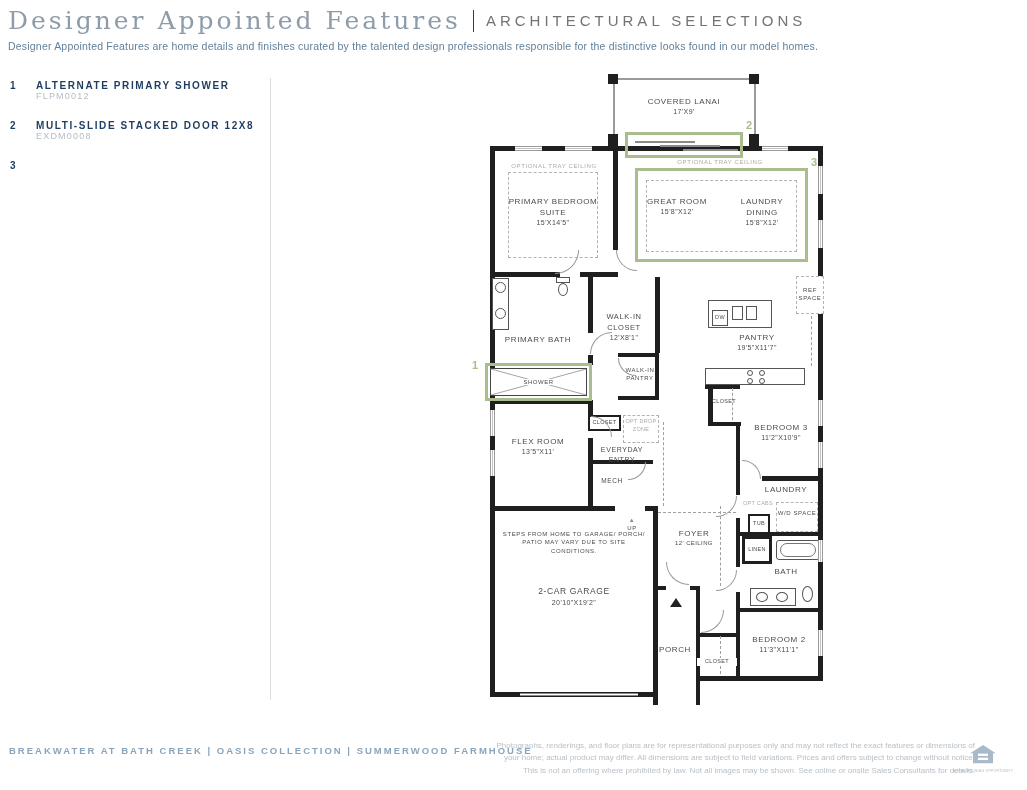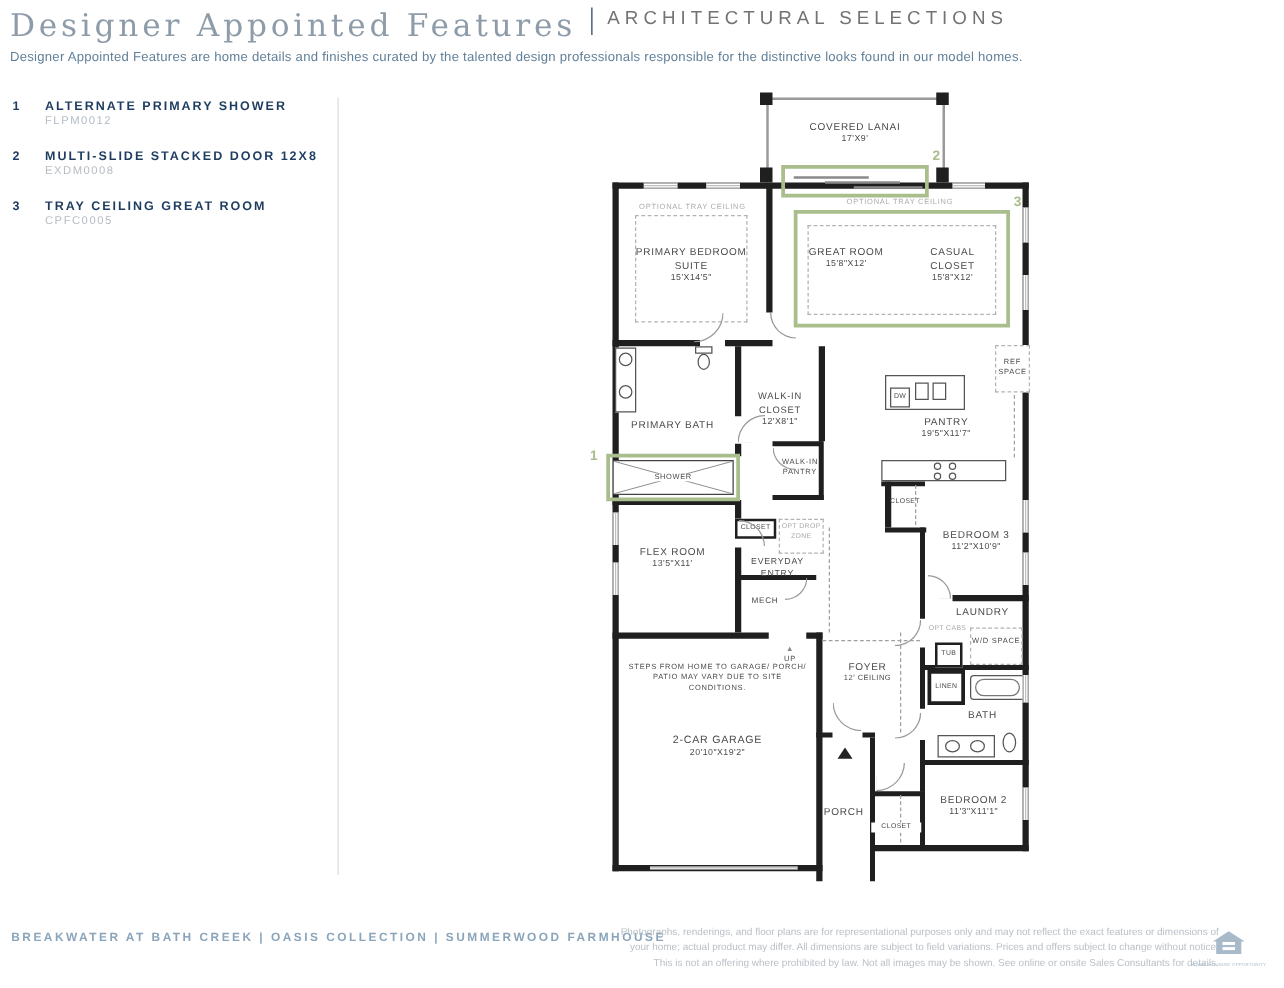--- a/index.html
+++ b/index.html
@@ -1,20 +1,20 @@
 <!DOCTYPE html>
 <html><head>
 <meta charset="utf-8">
 <style>
 *{margin:0;padding:0;box-sizing:border-box}
 html,body{width:1027px;height:790px;background:#fff;font-family:"Liberation Sans",sans-serif;overflow:hidden}
 .page{position:relative;width:1027px;height:790px}
 
 .hdr{position:absolute;left:8px;top:6px;width:1012px}
-.title-row{display:flex;gap:12px}
+.title-row{display:flex;align-items:center;gap:12px}
 .h1{font-family:"DejaVu Serif",serif;font-weight:400;font-size:25px;color:#8e9ca9;letter-spacing:3px;white-space:nowrap}
 .tdiv{width:1px;height:22px;background:#24415f}
 .tag{font-size:15px;color:#737373;letter-spacing:4px;font-weight:500;white-space:nowrap}
 .desc{margin-top:5px;font-size:10.5px;color:#62809a;letter-spacing:.2px}
 
 .features{position:absolute;left:10px;top:80px;width:250px}
 .feature{display:flex;gap:16px;margin-bottom:19px}
 .fnum{font-size:10px;font-weight:700;color:#1e3c5f;width:10px}
 .ftitle{font-size:10px;font-weight:700;color:#1e3c5f;letter-spacing:1.6px}
 .fcode{margin-top:0;font-size:9px;color:#b4bcc4;letter-spacing:1.2px}
@@ -82,24 +82,20 @@
     </div>
     <div class="feature">
       <span class="fnum">2</span>
       <div>
           <div class="ftitle">MULTI-SLIDE STACKED DOOR 12X8</div>
       <div class="fcode">EXDM0008</div>
         </div>
     </div>
     <div class="feature">
       <span class="fnum">3</span>
-      <div>
-          <div class="ftitle">TRAY CEILING GREAT ROOM</div>
-      <div class="fcode">CPFC0005</div>
-        </div>
     </div>
   </div>
 
   <div class="vdiv"></div>
 
   <div class="plan">
 
     <i class="gwall" style="left:143px;top:8px;width:143px;height:2px"></i>
     <i class="gwall" style="left:143px;top:8px;width:2px;height:68px"></i>
     <i class="gwall" style="left:284px;top:8px;width:2px;height:68px"></i>
@@ -197,21 +193,21 @@
 
     <div class="lbl sm gray" style="left:190px;top:88px;width:120px;z-index:7">OPTIONAL TRAY CEILING</div>
     <div class="green" style="left:165px;top:98px;width:173px;height:94px"></div>
     <div class="gnum" style="left:341px;top:86px">3</div>
     <div class="graybox" style="left:176px;top:110px;width:151px;height:72px;background:transparent"></div>
     <div class="lbl" style="left:172px;top:126px;width:70px">
       <div>GREAT ROOM</div>
       <div class="dims">15'8"X12'</div>
     </div>
     <div class="lbl" style="left:257px;top:126px;width:70px">
-      <div>CASUAL CLOSET</div>
+      <div>LAUNDRY DINING</div>
       <div class="dims">15'8"X12'</div>
     </div>
 
     <div class="thin" style="left:238px;top:230px;width:64px;height:28px"></div>
     <div class="thin" style="left:242px;top:240px;width:16px;height:16px"></div>
     <div class="lbl xs" style="left:242px;top:244px;width:16px">DW</div>
     <div class="thin" style="left:262px;top:236px;width:11px;height:14px"></div>
     <div class="thin" style="left:276px;top:236px;width:11px;height:14px"></div>
     <div class="graybox" style="left:326px;top:206px;width:28px;height:38px"></div>
     <div class="lbl sm" style="left:326px;top:216px;width:28px">REF SPACE</div>

